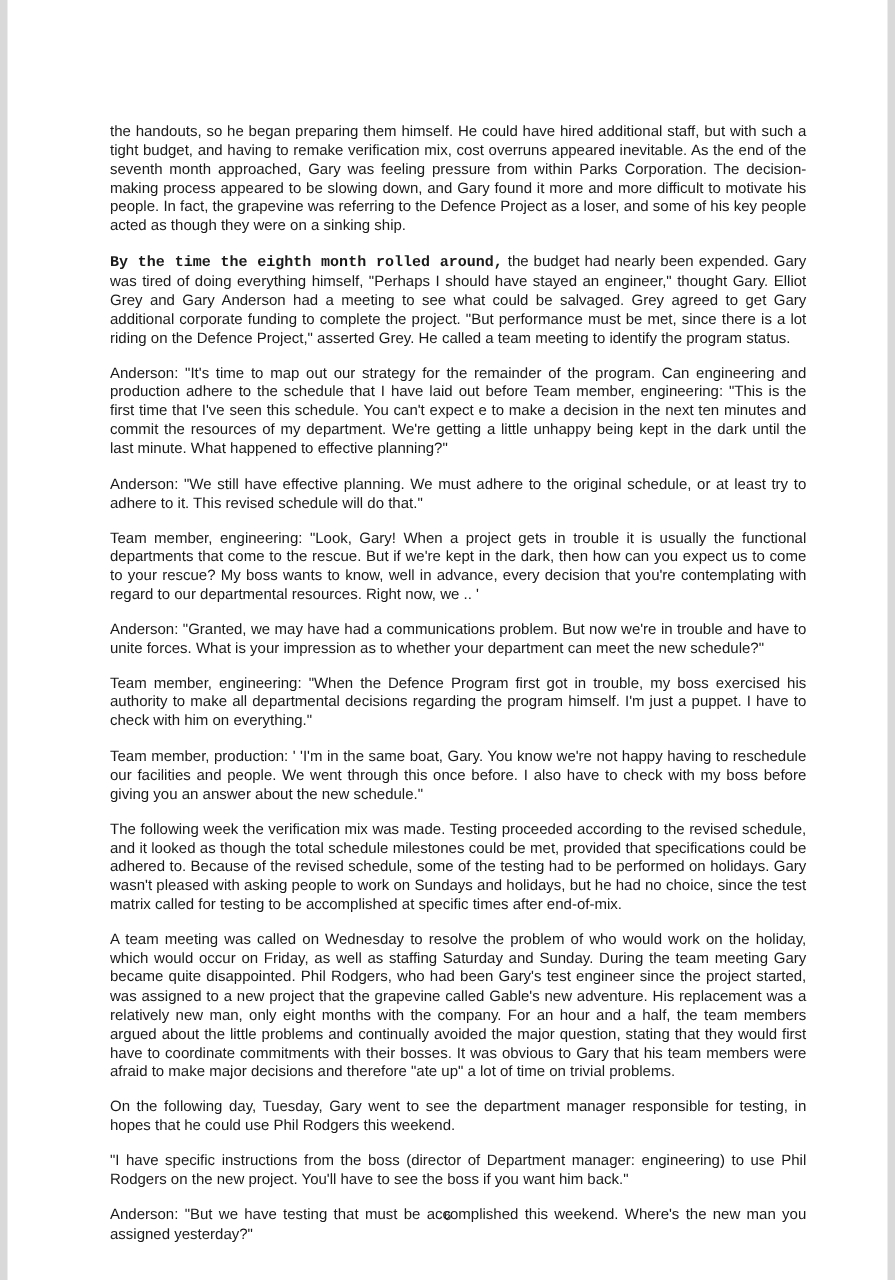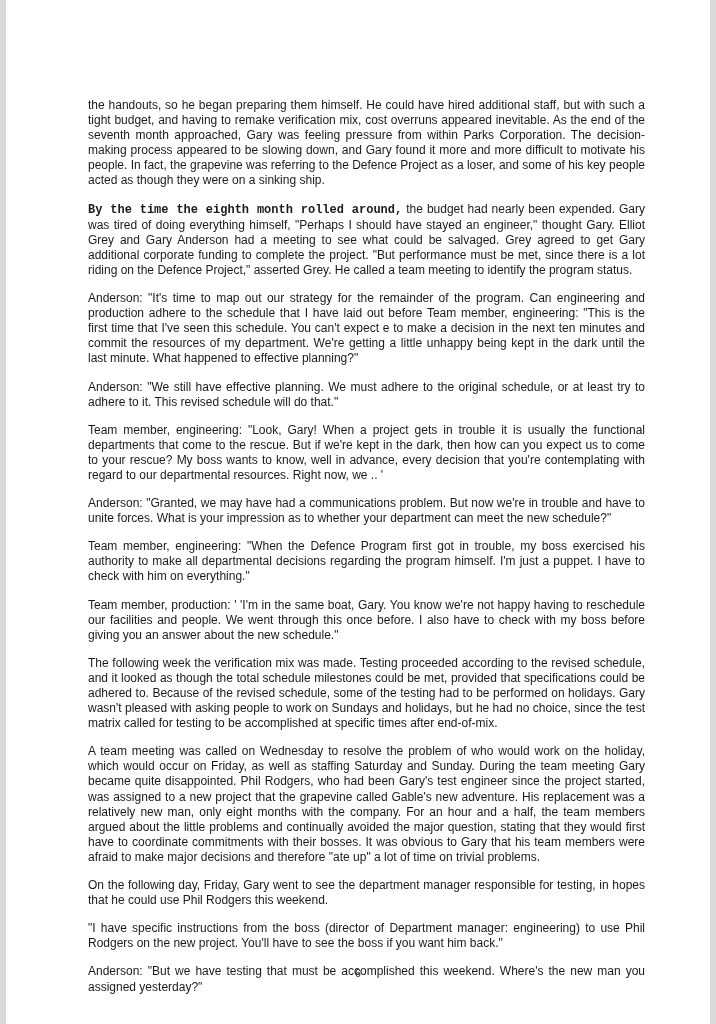--- a/index.html
+++ b/index.html
@@ -89,21 +89,21 @@
     <p class="para"><span>Anderson: "Granted, we may have had a communications problem. But now we're in trouble and have to unite forces. What is your impression as to whether your department can meet the new schedule?"</span></p>
 
     <p class="para"><span>Team member, engineering: "When the Defence Program first got in trouble, my boss exercised his authority to make all departmental decisions regarding the program himself. I'm just a puppet. I have to check with him on everything."</span></p>
 
     <p class="para"><span>Team member, production: ' 'I'm in the same boat, Gary. You know we're not happy having to reschedule our facilities and people. We went through this once before. I also have to check with my boss before giving you an answer about the new schedule."</span></p>
 
     <p class="para"><span>The following week the verification mix was made. Testing proceeded according to the revised schedule, and it looked as though the total schedule milestones could be met, provided that specifications could be adhered to. Because of the revised schedule, some of the testing had to be performed on holidays. Gary wasn't pleased with asking people to work on Sundays and holidays, but he had no choice, since the test matrix called for testing to be accomplished at specific times after end-of-mix.</span></p>
 
     <p class="para"><span>A team meeting was called on Wednesday to resolve the problem of who would work on the holiday, which would occur on Friday, as well as staffing Saturday and Sunday. During the team meeting Gary became quite disappointed. Phil Rodgers, who had been Gary's test engineer since the project started, was assigned to a new project that the grapevine called Gable's new adventure. His replacement was a relatively new man, only eight months with the company. For an hour and a half, the team members argued about the little problems and continually avoided the major question, stating that they would first have to coordinate commitments with their bosses. It was obvious to Gary that his team members were afraid to make major decisions and therefore "ate up" a lot of time on trivial problems.</span></p>
 
-    <p class="para"><span>On the following day, Friday, Gary went to see the department manager responsible for testing, in hopes that he could use Phil Rodgers this weekend.</span></p>
+    <p class="para"><span>On the following day, Tuesday, Gary went to see the department manager responsible for testing, in hopes that he could use Phil Rodgers this weekend.</span></p>
 
     <p class="para"><span>"I have specific instructions from the boss (director of Department manager: engineering) to use Phil Rodgers on the new project. You'll have to see the boss if you want him back."</span></p>
 
     <p class="para"><span>Anderson: "But we have testing that must be accomplished this weekend. Where's the new man you assigned yesterday?"</span></p>
 
   </div>
 
   <div class="page-number">6</div>
 </div>
 

